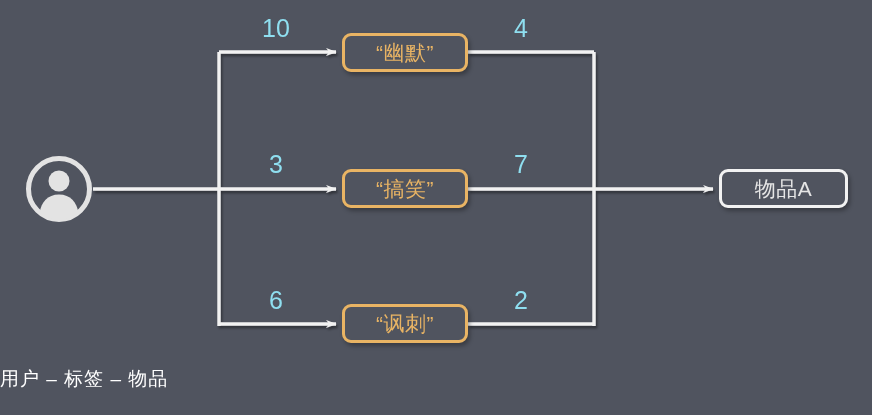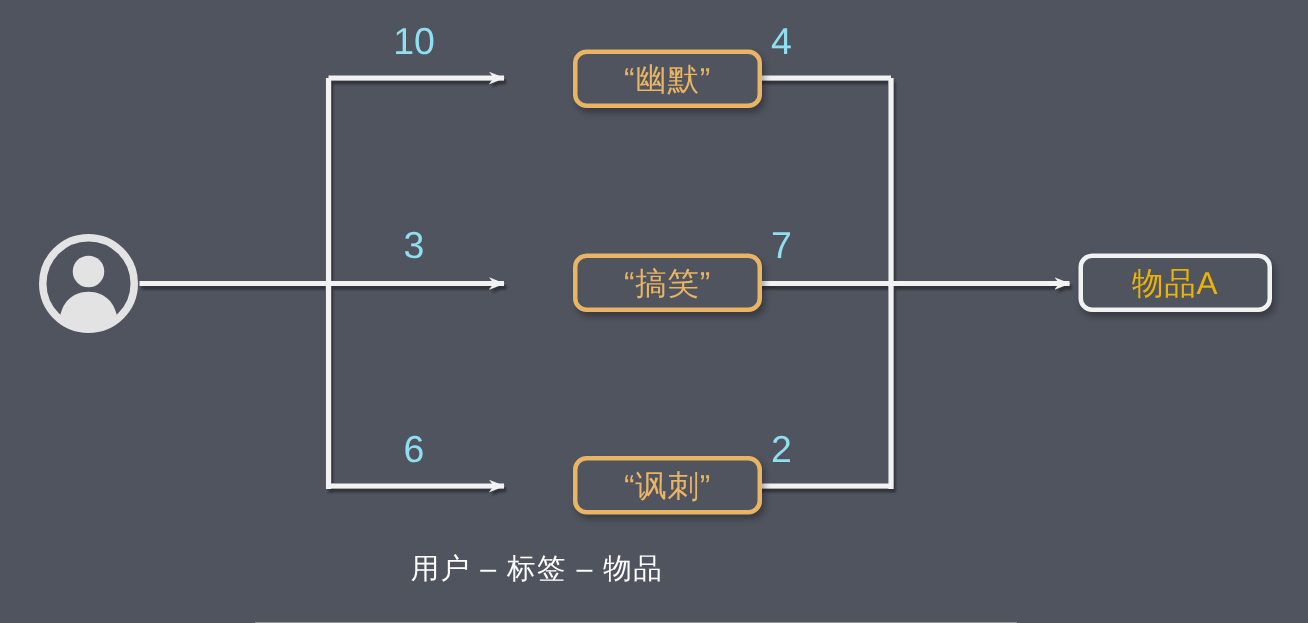--- a/index.html
+++ b/index.html
@@ -47,27 +47,26 @@
     letter-spacing: 0.5px;
     white-space: nowrap;
   }
   .tag-node {
     width: 126px;
     height: 39px;
     border: 3px solid #e9b464;
     color: #e9b464;
     font-size: 21px;
     box-shadow: 2px 3px 4px rgba(0,0,0,0.30);
-    margin-left: 40px;
   }
   .item-node {
     width: 129px;
     height: 39px;
     border: 3px solid #f2f2f2;
-    color: #eab308;
+    color: #e5e5e5;
     font-size: 21px;
     box-shadow: 2px 3px 4px rgba(0,0,0,0.30);
   }
   .tag-0 { left: 342px; top: 33px; }
   .tag-1 { left: 342px; top: 169px; }
   .tag-2 { left: 342px; top: 304px; }
   .item-0 { left: 719px; top: 169px; }
 
   
   .weight {
@@ -84,21 +83,21 @@
   .w-7  { left: 500px; top: 152px; width: 42px; }
   .w-6  { left: 255px; top: 288px; width: 42px; }
   .w-2  { left: 500px; top: 288px; width: 42px; }
 
   
   .caption {
     position: absolute;
     left: 0;
     top: 366px;
     width: 716px;
-    text-align: center;
+    text-align: left;
     color: #ffffff;
     font-size: 19px;
     letter-spacing: 1px;
   }
 </style>
 </head>
 <body>
 
 <div id="canvas">
 

